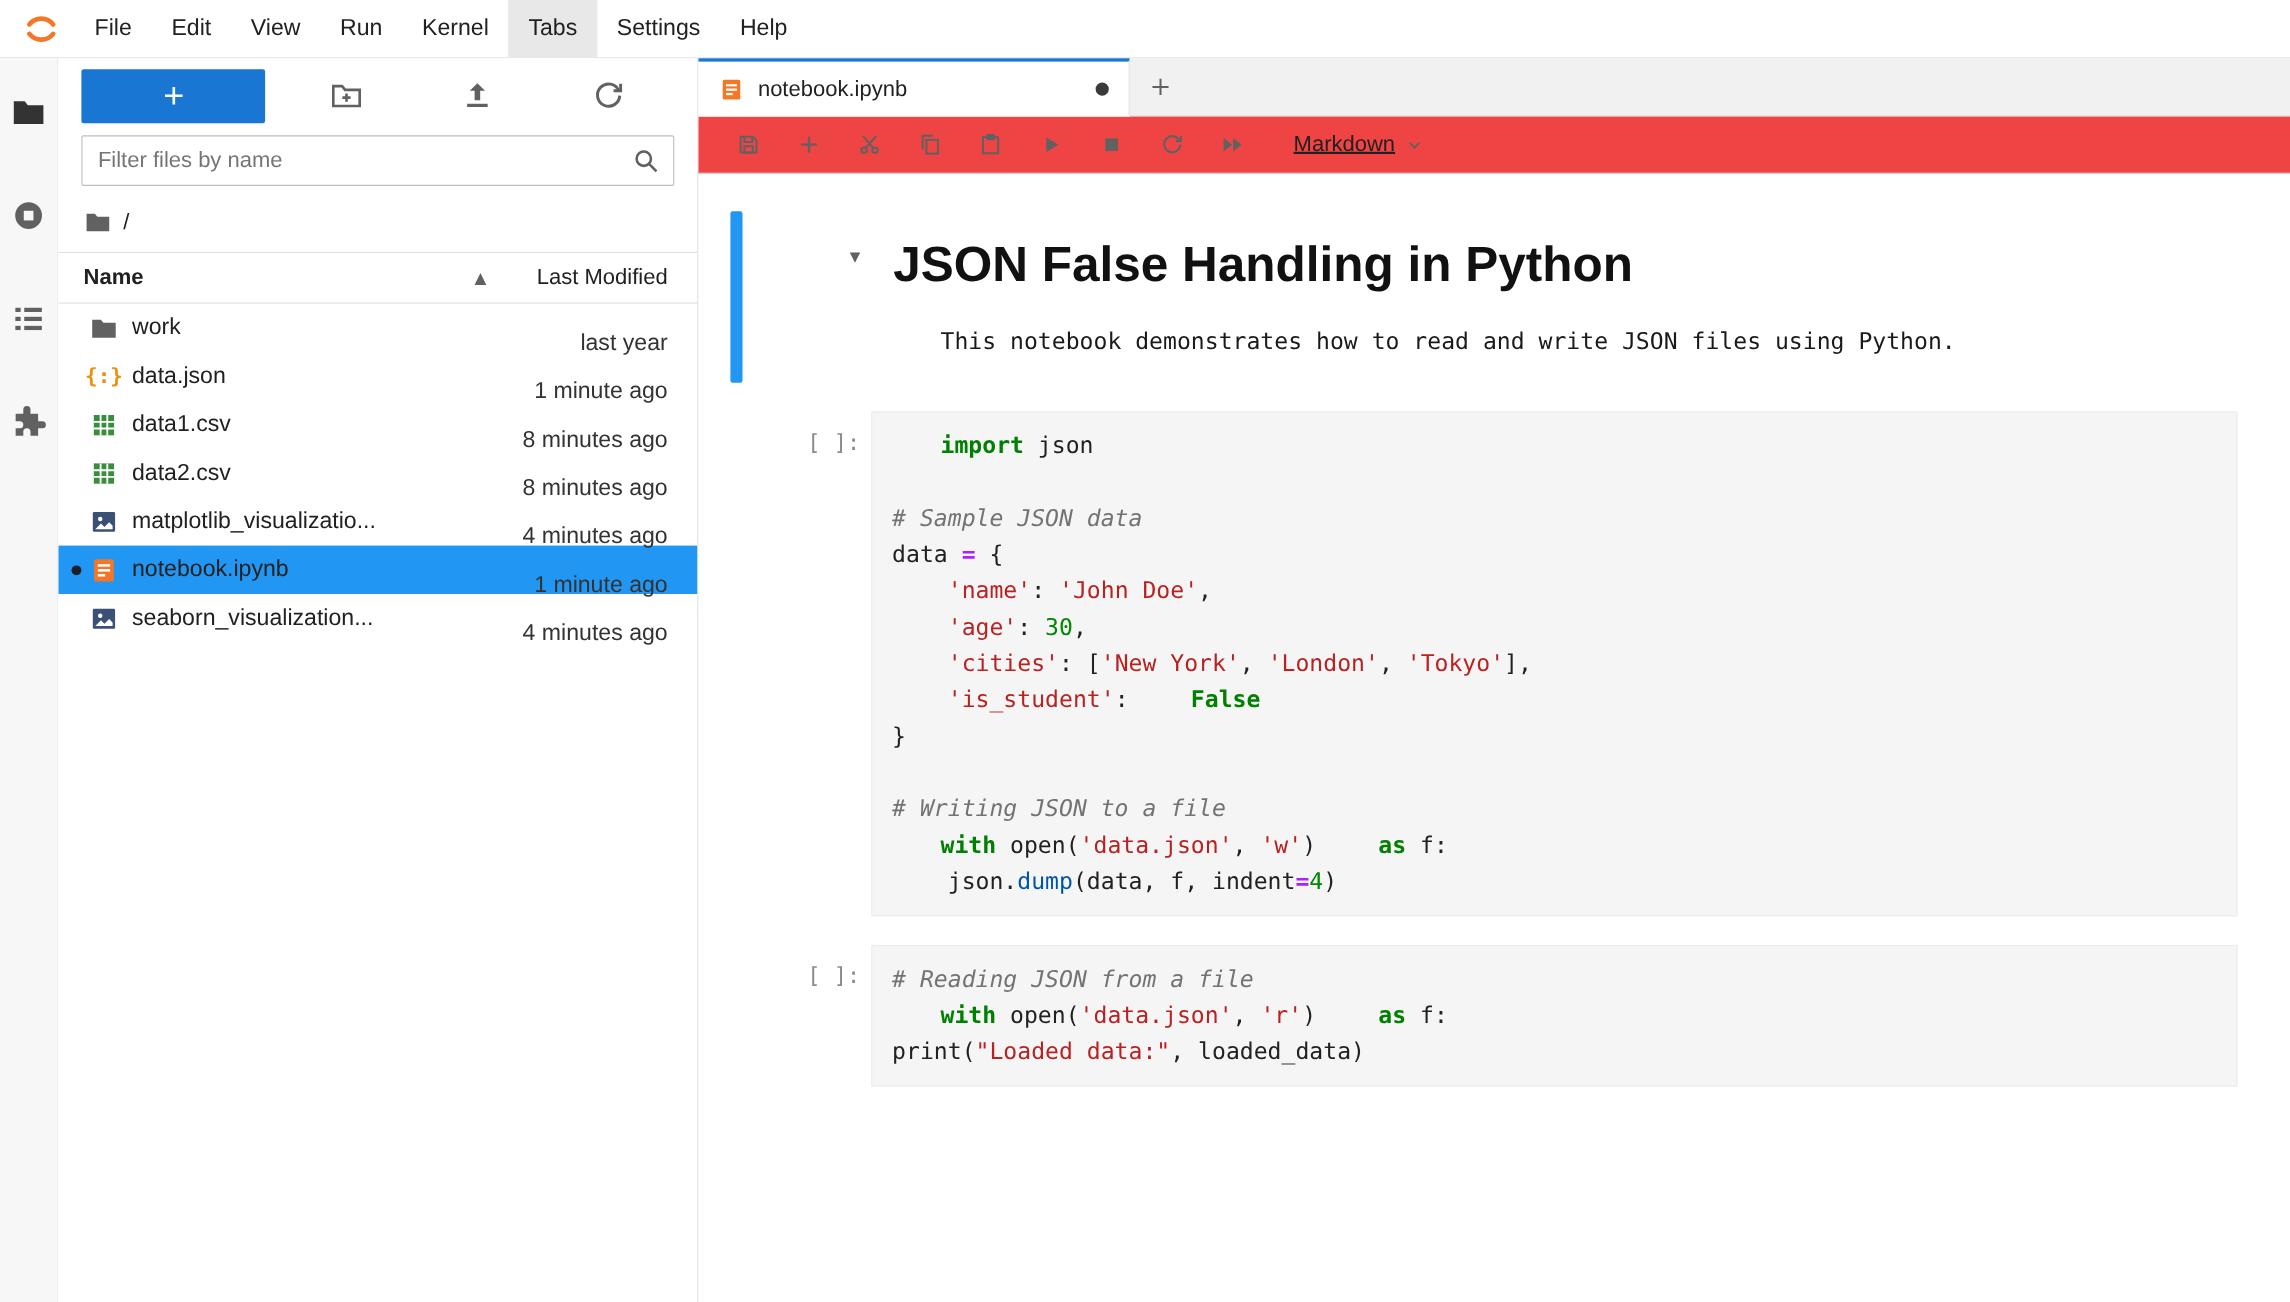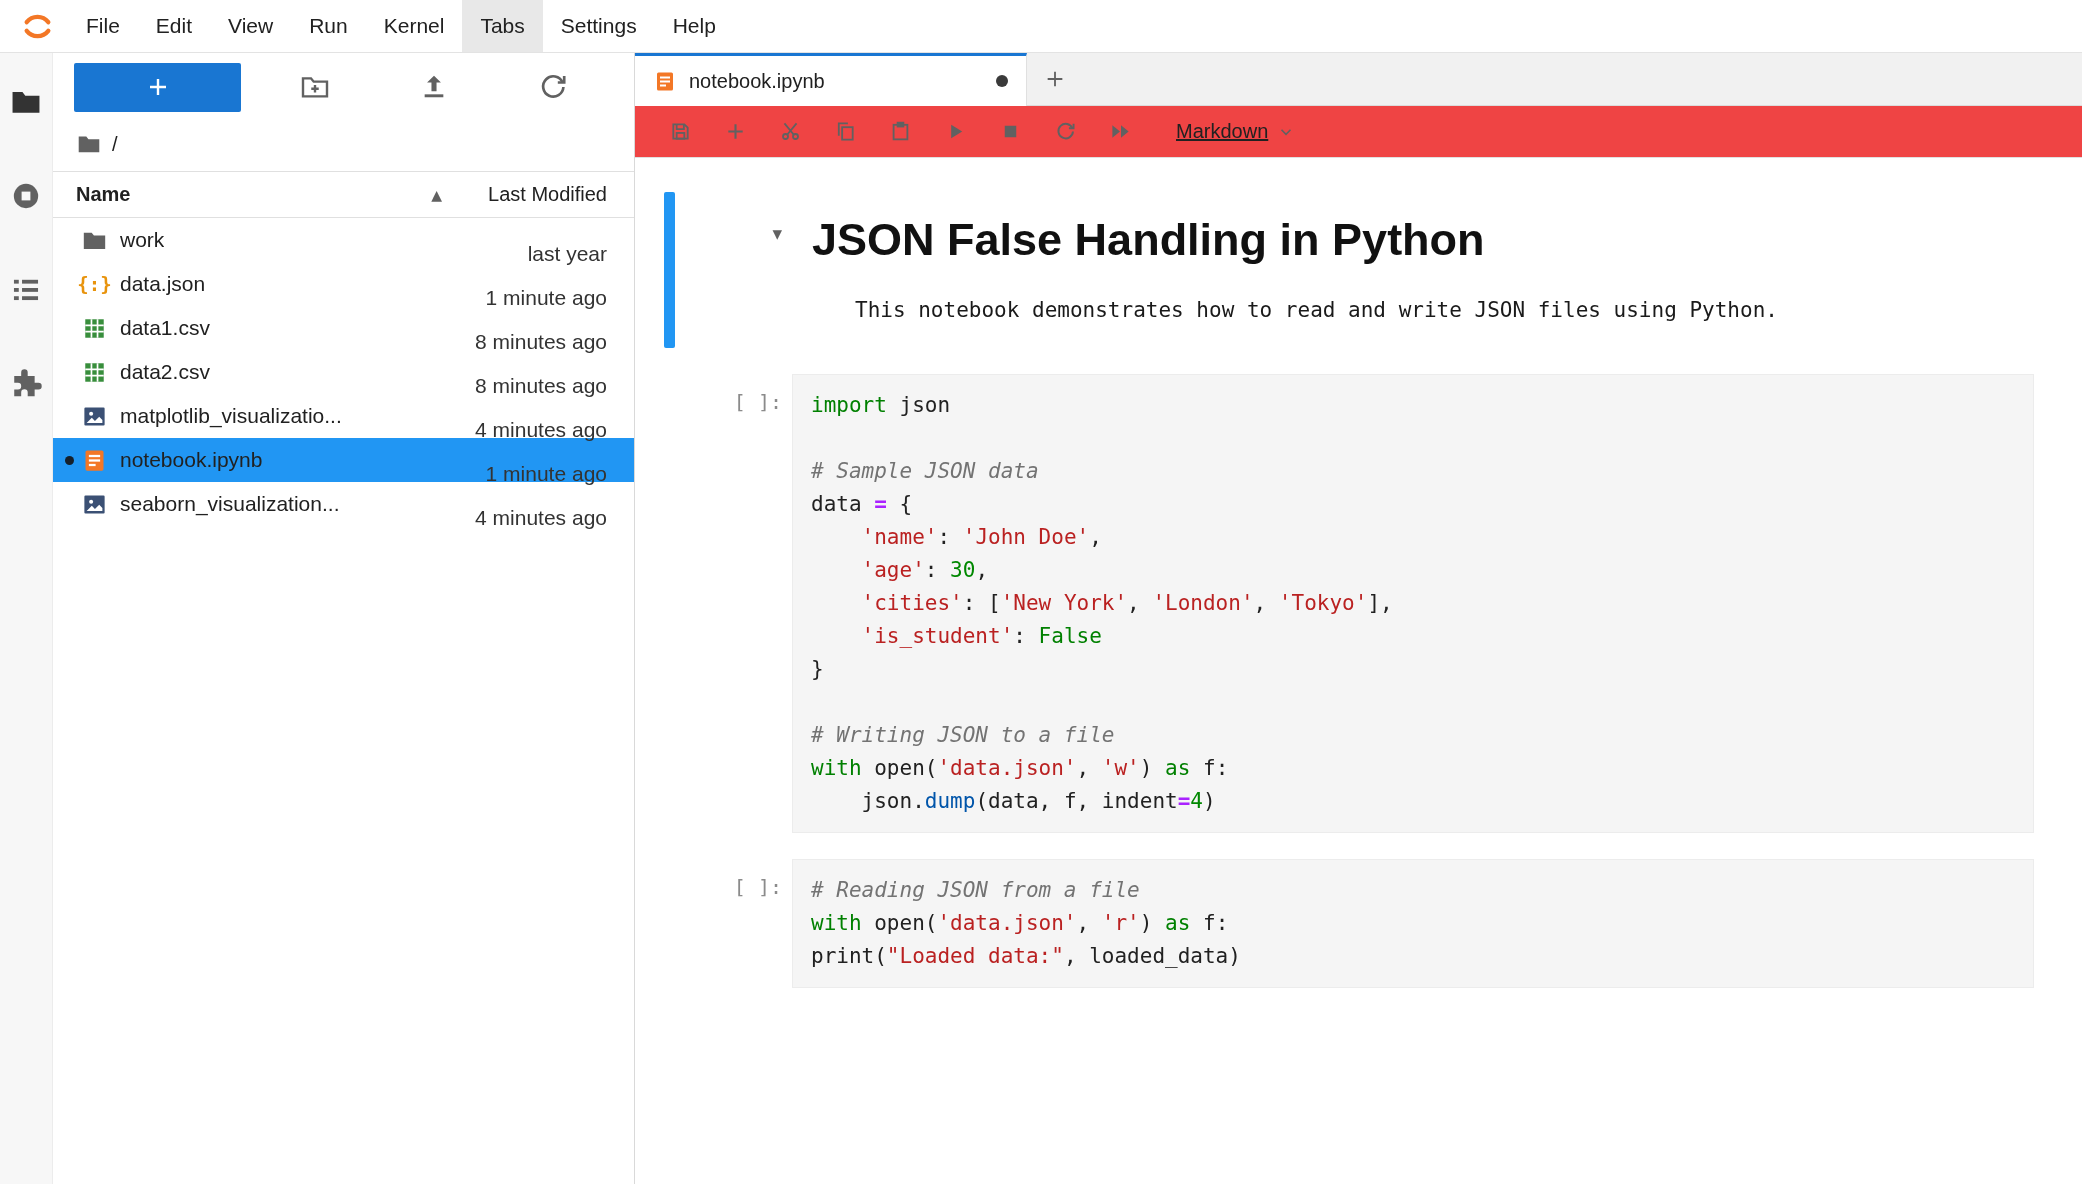--- a/index.html
+++ b/index.html
@@ -90,21 +90,21 @@
   .cell.md .gutter { padding-top:30px; color:#616161; font-size:19px; font-family:"DejaVu Sans",sans-serif; }
   .cell-content { flex:1; margin-right:48px; min-width:0; }
   .md-content { padding:22px 0 26px 20px; background:#fff; }
   .md-title { font-size:45px; font-weight:700; color:#111; margin-bottom:32px; }
   .md-body { font-family:"DejaVu Sans Mono",monospace; font-size:21px; margin-left:43px; color:#1a1a1a; }
   .code-box { background:#f5f5f5; border:1px solid #ececec; padding:14px 18px;
               font-family:"DejaVu Sans Mono",monospace; font-size:21px; line-height:33px; color:#212121; }
   .code-line { white-space:pre; }
 
   
-  .c-k { color:#008000; font-weight:normal; }
+  .c-k { color:#008000; font-weight:bold;margin-left:44px; }
   .c-c { color:#737373; font-style:italic; }
   .c-s { color:#BA2121; }
   .c-n { color:#080; }
   .c-o { color:#AA22FF; font-weight:bold; }
   .c-p { color:#0055aa; }
 </style>
 </head>
 <body>
 
 <div class="app">
@@ -166,20 +166,27 @@
             <button class="fb-tool-btn"><svg viewBox="0 0 24 24" fill="currentColor">
                 <path d="M12 3.5l5.2 5.2h-3.3v6.4h-3.8V8.7H6.8z"></path>
                 <rect x="5" y="17.5" width="14" height="2.2"></rect>
               </svg></button>
             <button class="fb-tool-btn"><svg viewBox="0 0 24 24" fill="none" stroke="currentColor" stroke-width="2">
                 <path d="M19.2 8.6A7.6 7.6 0 1 0 19.8 12"></path>
                 <path d="M20.4 3.8v4.8h-4.8"></path>
               </svg></button>
           </div>
       </div>
+      <div class="fb-filter">
+        <input type="text" placeholder="Filter files by name" style="">
+        <svg class="search-icon" viewBox="0 0 24 24" fill="none" stroke="currentColor" stroke-width="2">
+          <circle cx="10.5" cy="10.5" r="5.6"></circle>
+            <path d="M14.8 14.8L20.4 20.4"></path>
+        </svg>
+      </div>
       <div class="fb-crumb">
         <svg viewBox="0 0 24 24" fill="currentColor">
           <path d="M2.5 5h7l2 2.5h10V19.5h-19z"></path>
         </svg>
         <span>/</span>
       </div>
       <div class="fb-header">
         <span class="fb-h-name">
           <span>Name</span>
           <span class="sort-caret">▲</span>

